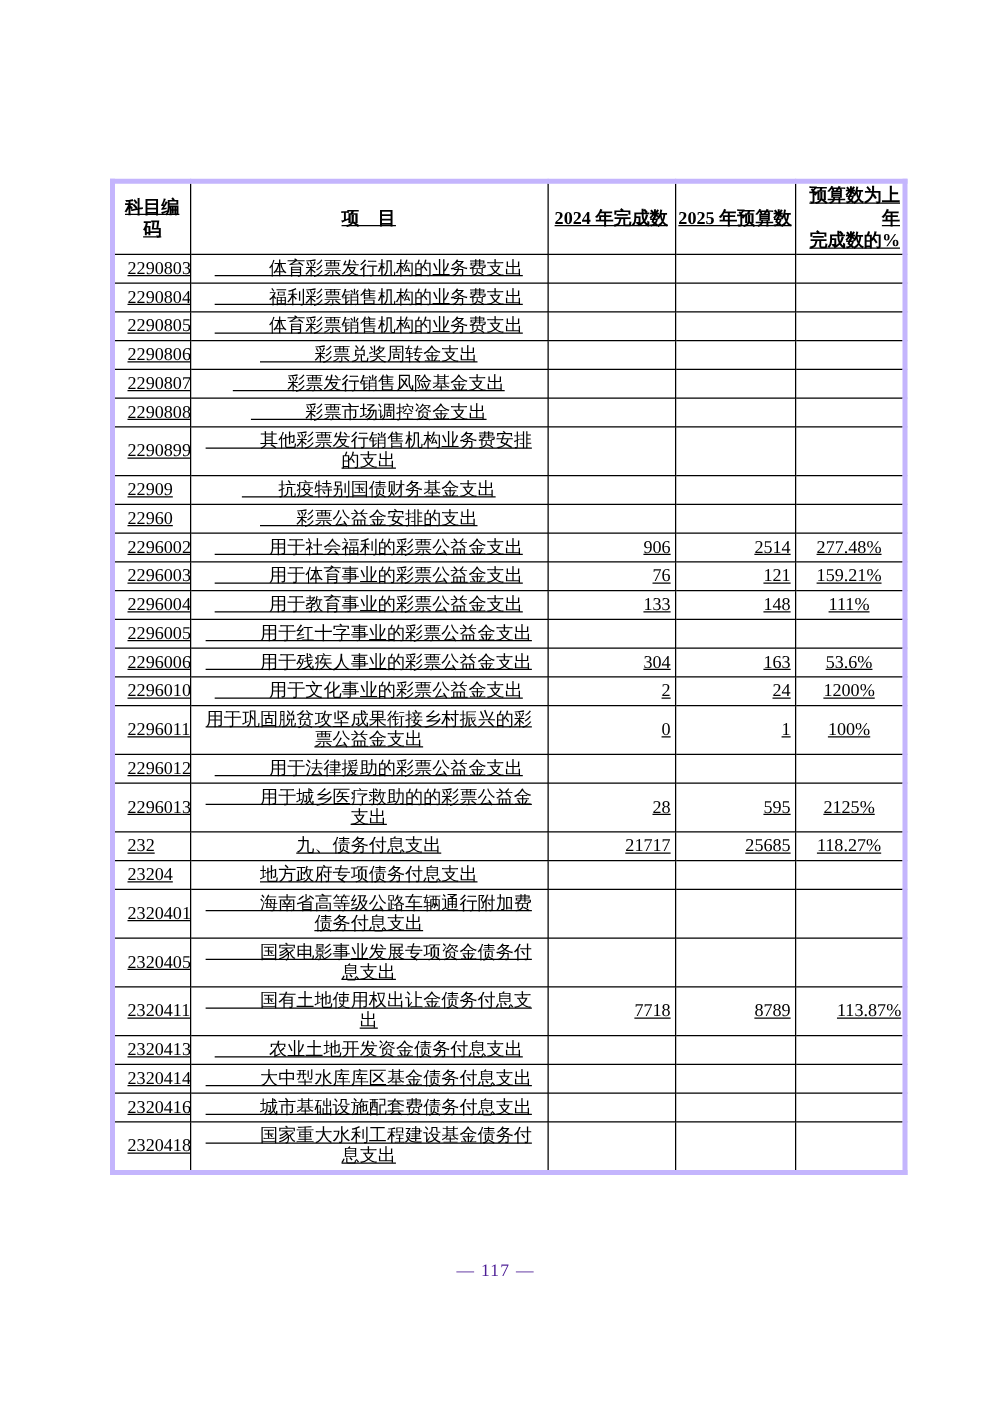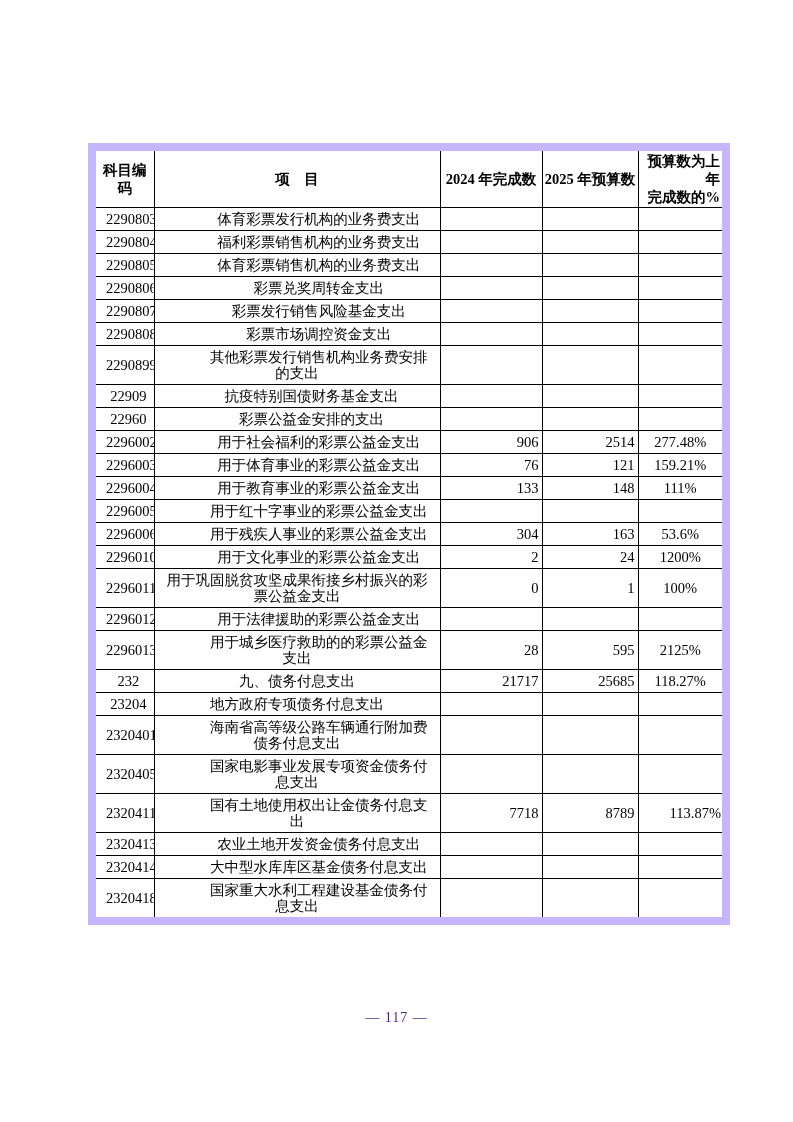--- a/index.html
+++ b/index.html
@@ -16,21 +16,22 @@
     font-family: "Liberation Serif", "DejaVu Serif", serif;
     overflow: hidden;
   }
   table.budget-table {
     position: absolute;
     left: 88px;
     top: 143px;
     width: 634px;
     border-collapse: collapse;
     table-layout: fixed;
-    border: 8px solid #c4b5fd;
+    border: 4px solid #c4b5fd;
+    text-decoration: underline;
   }
   .budget-table th,
   .budget-table td {
     border: 1px solid #000;
     overflow: hidden;
   }
   .budget-table th {
     font-weight: bold;
     font-size: 14.5px;
     line-height: 18px;
@@ -43,21 +44,21 @@
     white-space: pre-line;
     padding-right: 2px;
   }
   .budget-table td {
     font-size: 14.5px;
     line-height: 16px;
     padding: 3px 3px;
     vertical-align: middle;
   }
   td.code {
-    text-align: center;
+    text-align: left;
     padding-left: 10px;
   }
   td.item {
     text-align: center;
     white-space: pre-line;
     padding-left: 4px;
     padding-right: 4px;
     word-break: keep-all;
   }
   td.num {
@@ -282,20 +283,27 @@
           <td class="pct"></td>
         </tr>
         <tr>
           <td class="code">2320414</td>
           <td class="item">　　　大中型水库库区基金债务付息支出</td>
           <td class="num"></td>
           <td class="num"></td>
           <td class="pct"></td>
         </tr>
         <tr>
+          <td class="code">2320416</td>
+          <td class="item">　　　城市基础设施配套费债务付息支出</td>
+          <td class="num"></td>
+          <td class="num"></td>
+          <td class="pct"></td>
+        </tr>
+        <tr>
           <td class="code">2320418</td>
           <td class="item">　　　国家重大水利工程建设基金债务付
 息支出</td>
           <td class="num"></td>
           <td class="num"></td>
           <td class="pct"></td>
         </tr>
       </tbody>
   </table>
 

